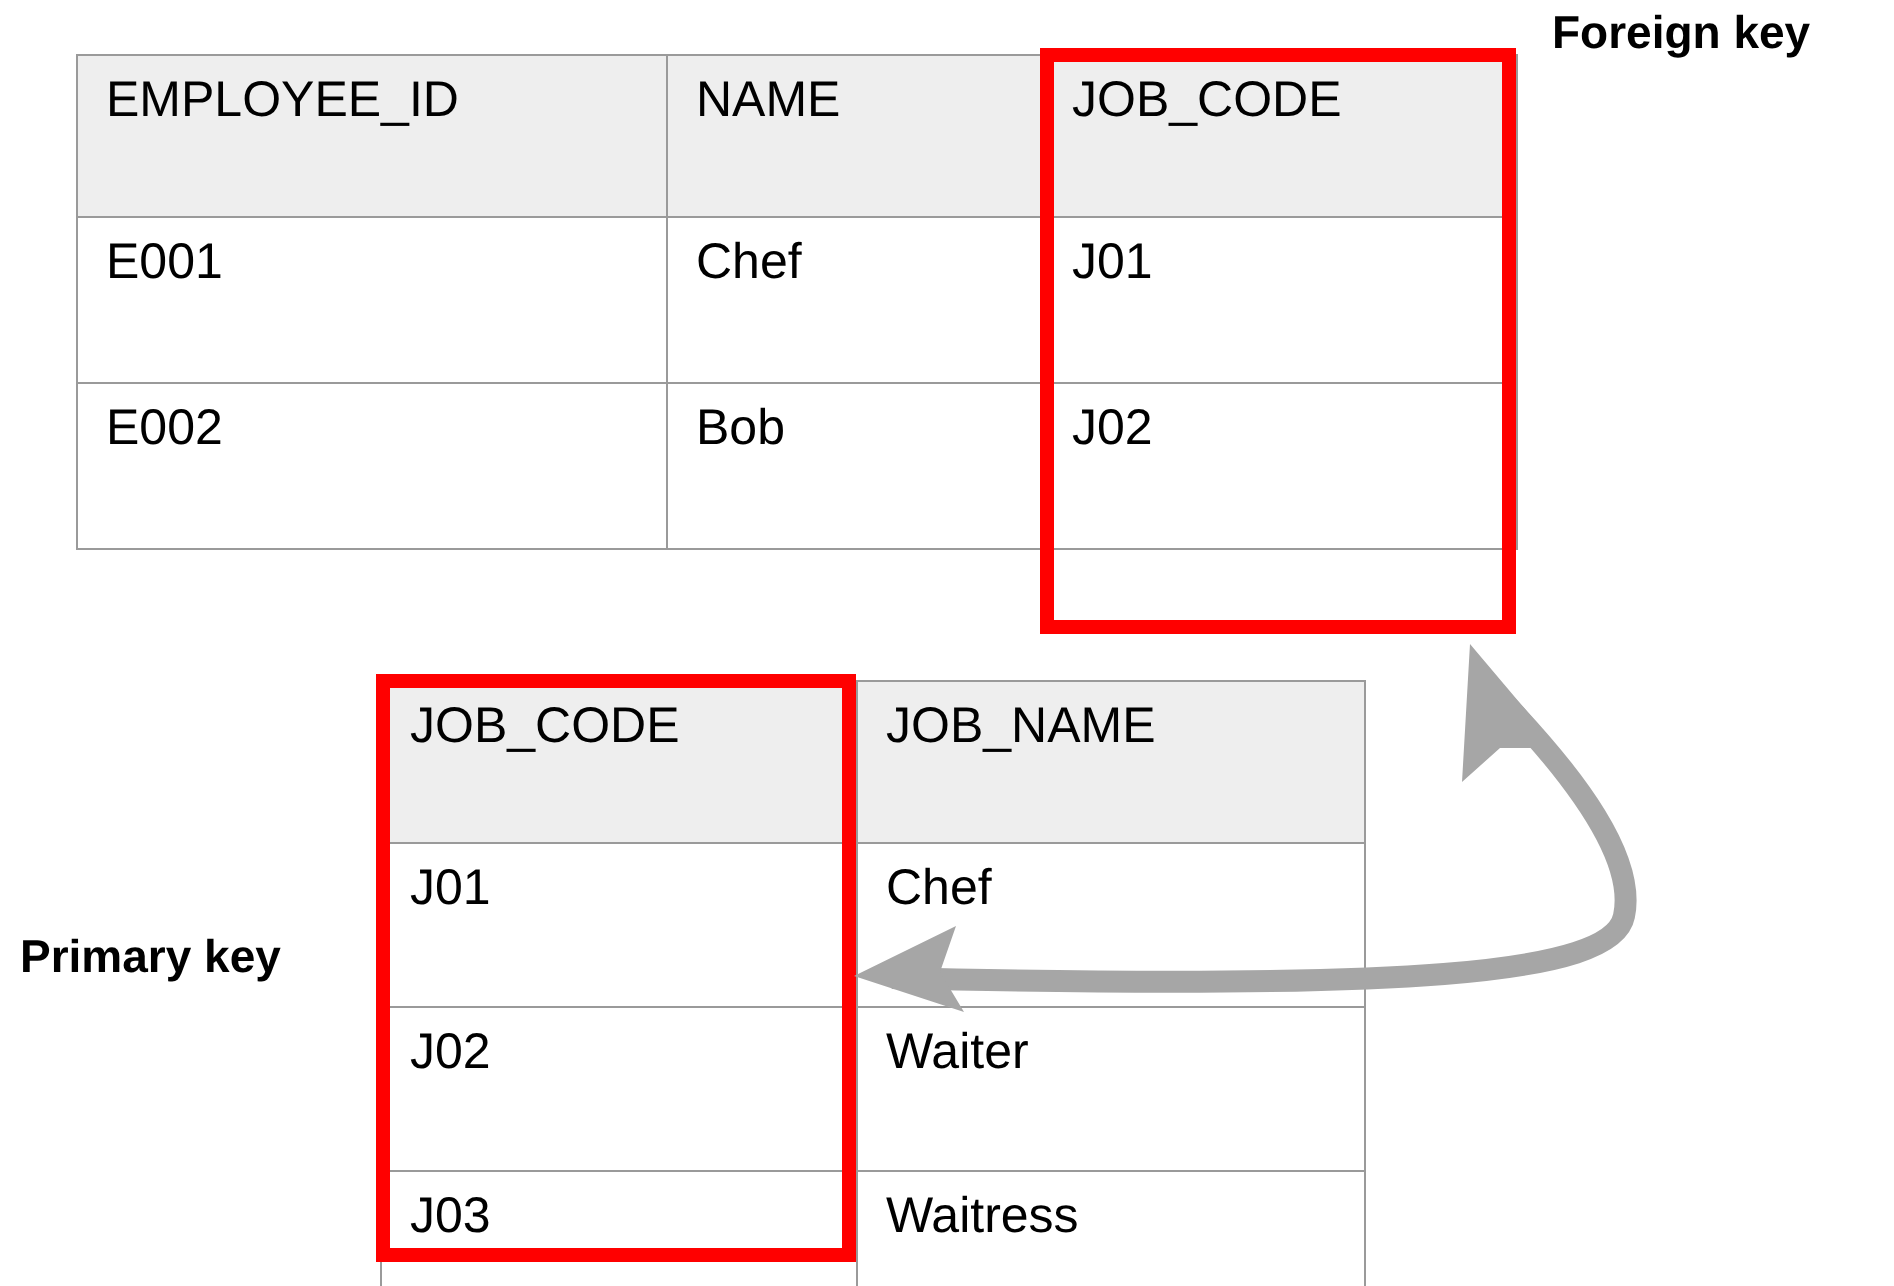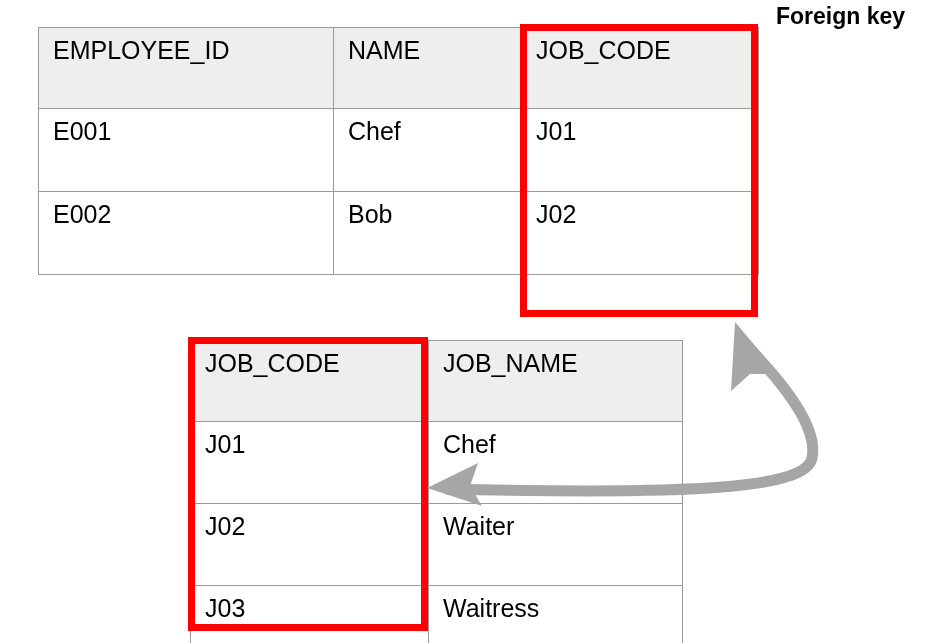--- a/index.html
+++ b/index.html
@@ -170,14 +170,15 @@
     <path d="M 746,345
              C 790,390 818,430 812,458
              C 806,488 700,495 446,489" fill="none" stroke="#a6a6a6" stroke-width="11" stroke-linecap="butt"></path>
 
     <polygon points="735,322 779,374 750,374 731,391" fill="#a6a6a6"></polygon>
 
     <polygon points="427,488 478,463 470,486 482,506" fill="#a6a6a6"></polygon>
   </svg>
 
   <div class="annotation" id="foreign-key-label">Foreign key</div>
+  <div class="annotation" id="primary-key-label">Primary key</div>
 
 </div>
 
 </body></html>

